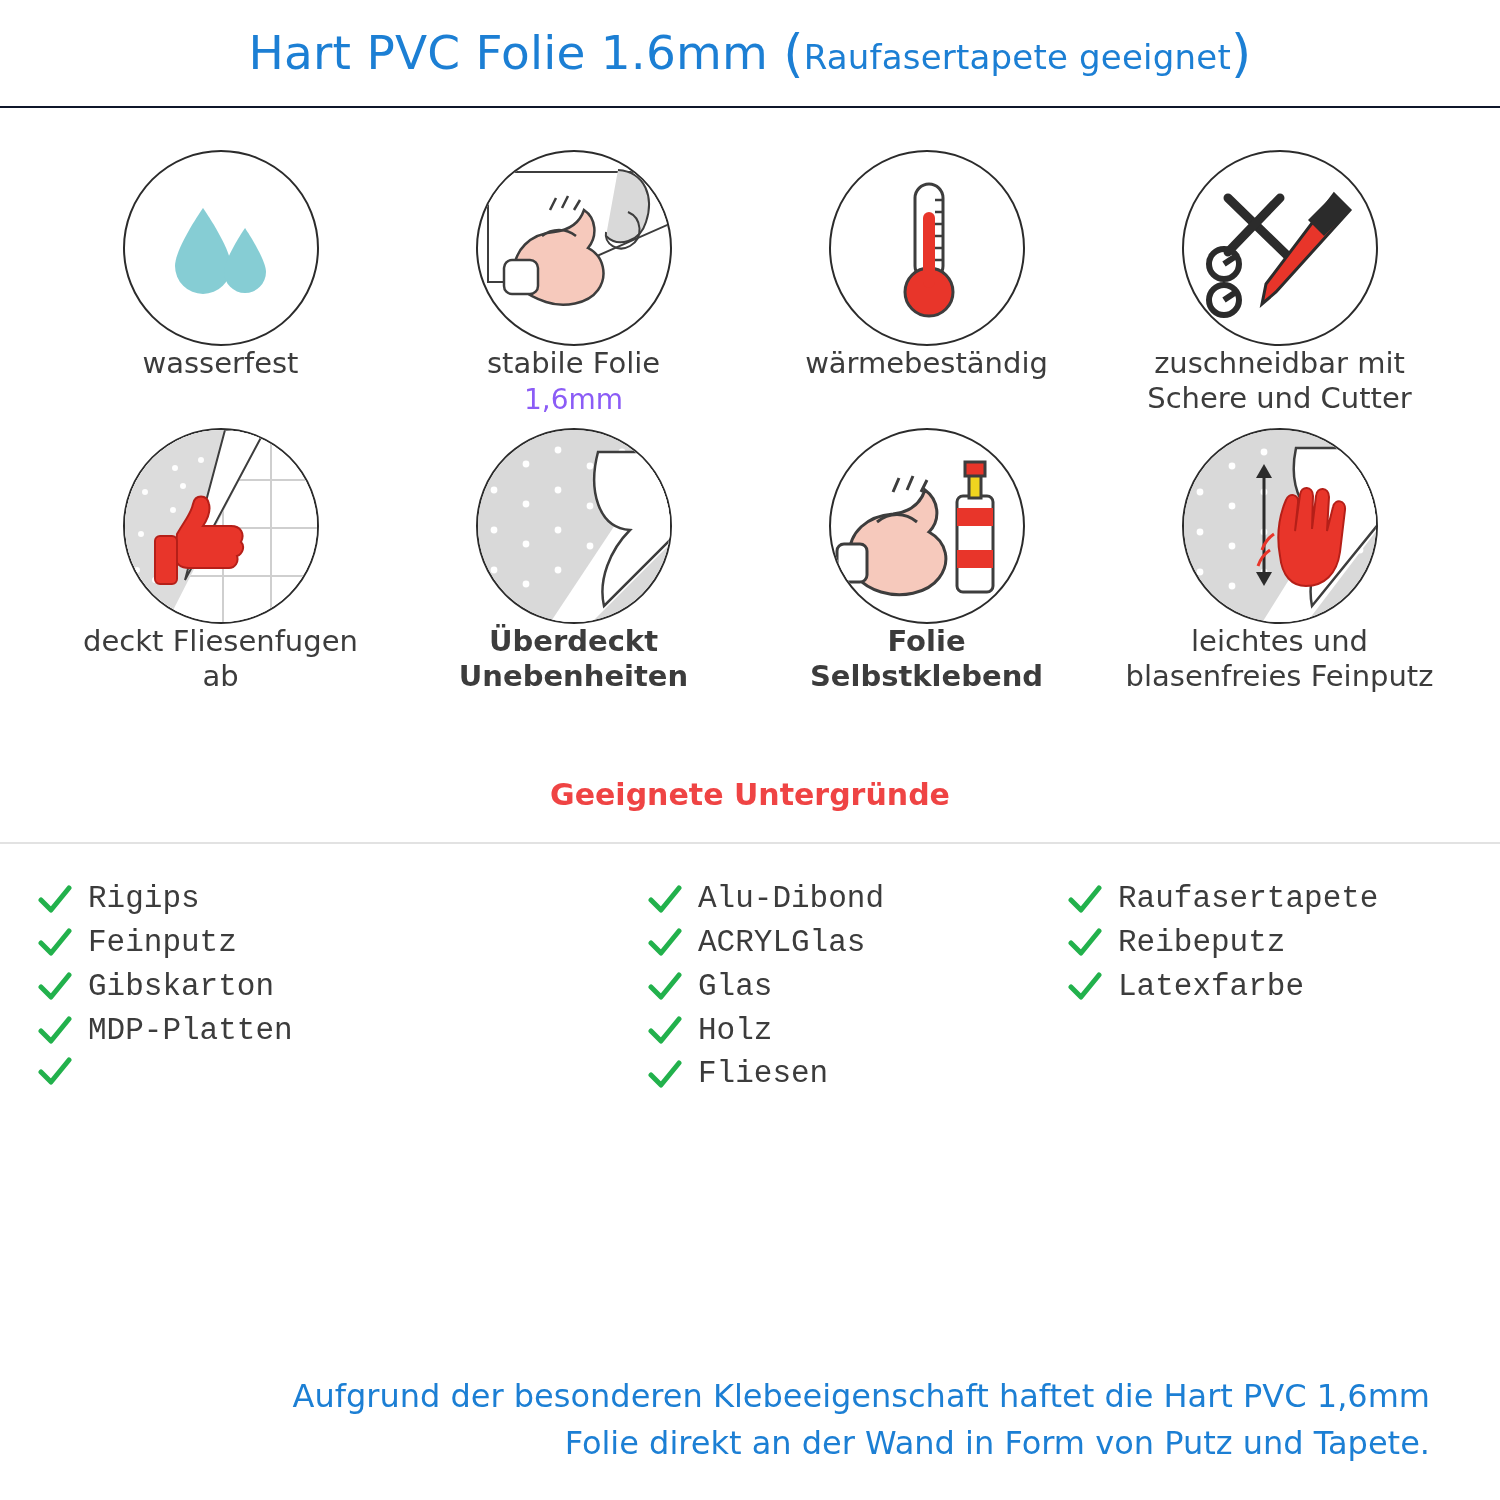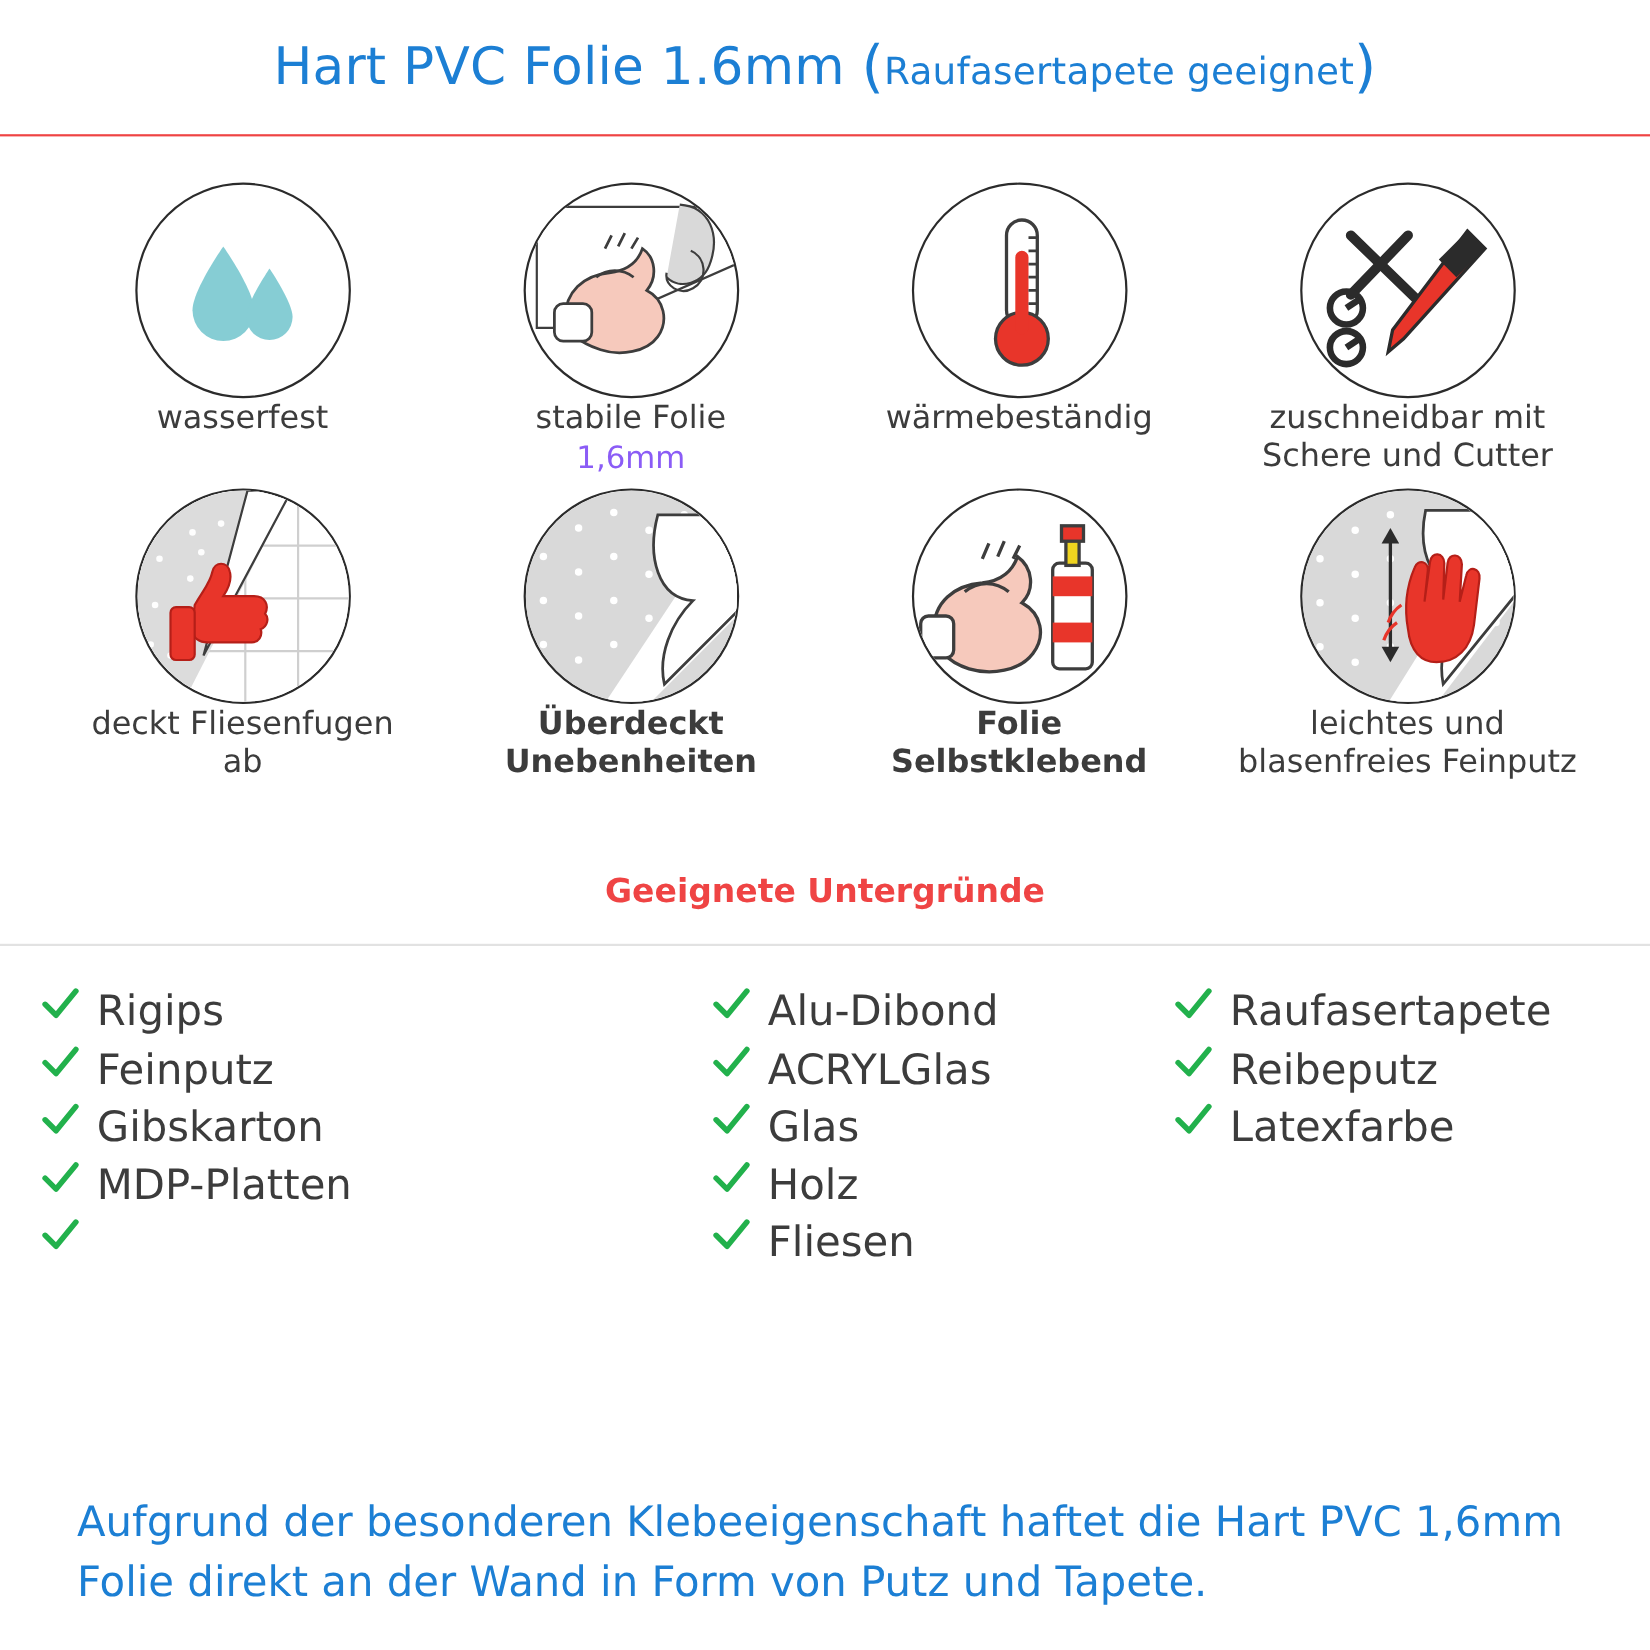--- a/index.html
+++ b/index.html
@@ -11,25 +11,25 @@
     width: 1500px;
     height: 1500px;
     font-family: "DejaVu Sans", sans-serif;
     color: #3a3a3a;
     position: relative;
     overflow: hidden;
   }
 
   
   .header {
-    height: 124px;
+    height: 108px;
     display: flex;
     align-items: center;
     justify-content: center;
-    border-bottom: 2px solid #ef4444;
+    border-bottom: 2px solid #0f172a;
     box-sizing: border-box;
   }
   .header-title {
     color: #1c7fd4;
     font-size: 47px;
     letter-spacing: 0.2px;
     white-space: nowrap;
   }
   .header-title .sub {
     font-size: 34px;
@@ -101,40 +101,42 @@
     grid-template-columns: 610px 420px 1fr;
     padding: 36px 32px 0 38px;
   }
   .list-col {
     display: flex;
     flex-direction: column;
     gap: 5px;
   }
   .list-item {
     display: flex;
+    align-items: center;
     gap: 16px;
-    font-size: 38px;
+    font-size: 31px;
     color: #3c3c3c;
     line-height: 1.25;
+    font-family: Liberation Mono, monospace;
   }
   .check {
     width: 34px;
     height: 34px;
     flex: 0 0 34px;
   }
 
   
   .footer {
     position: absolute;
     left: 0;
     right: 0;
     bottom: 34px;
-    text-align: left;
+    text-align: right;
     color: #1c7fd4;
-    font-size: 38px;
+    font-size: 32px;
     line-height: 1.45;
     padding: 0 70px;
   }
 </style>
 </head>
 <body>
 
 <div class="header">
   <div class="header-title">
     <span>Hart PVC Folie 1.6mm</span>

